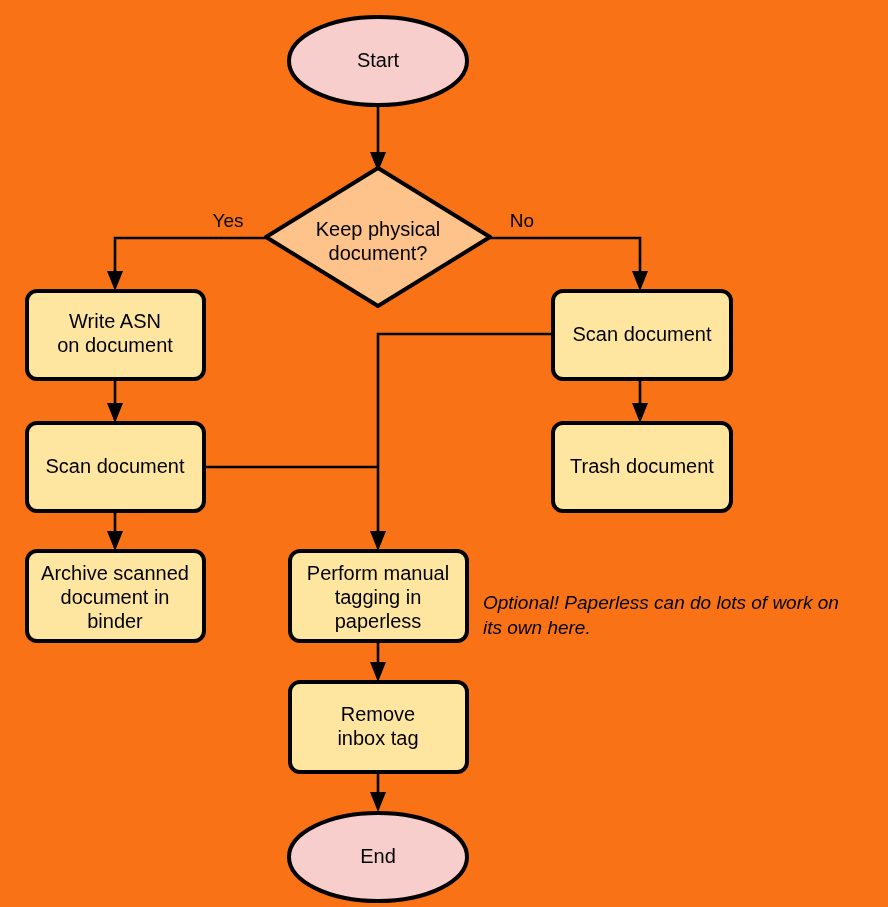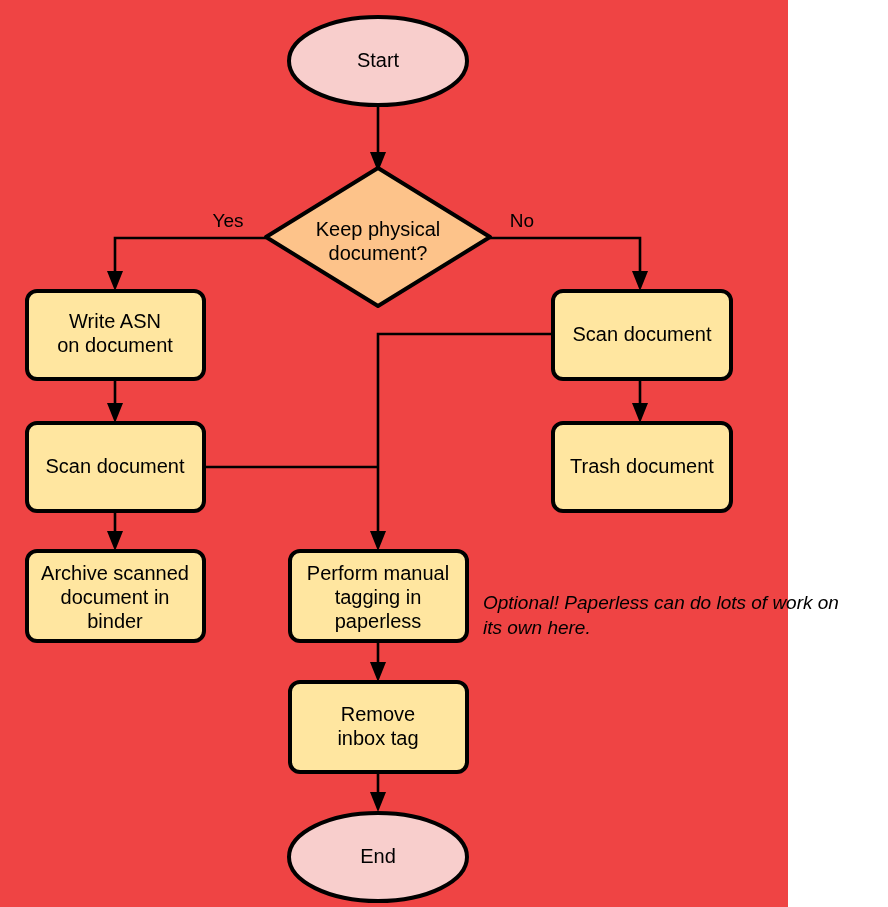--- a/index.html
+++ b/index.html
@@ -8,23 +8,23 @@
     background: #ffffff;
   }
   body {
     width: 888px;
     height: 907px;
     font-family: "Liberation Sans", sans-serif;
     overflow: hidden;
   }
   #flowchart-root {
     position: relative;
-    width: 788px;
+    width: 888px;
     height: 907px;
-    background: #ef4444;
+    background: #f97316;
   }
   svg#flow-svg {
     display: block;
     width: 888px;
     height: 907px;
   }
   .node-shape {
     stroke: #000000;
     stroke-width: 4;
     stroke-linejoin: round;

